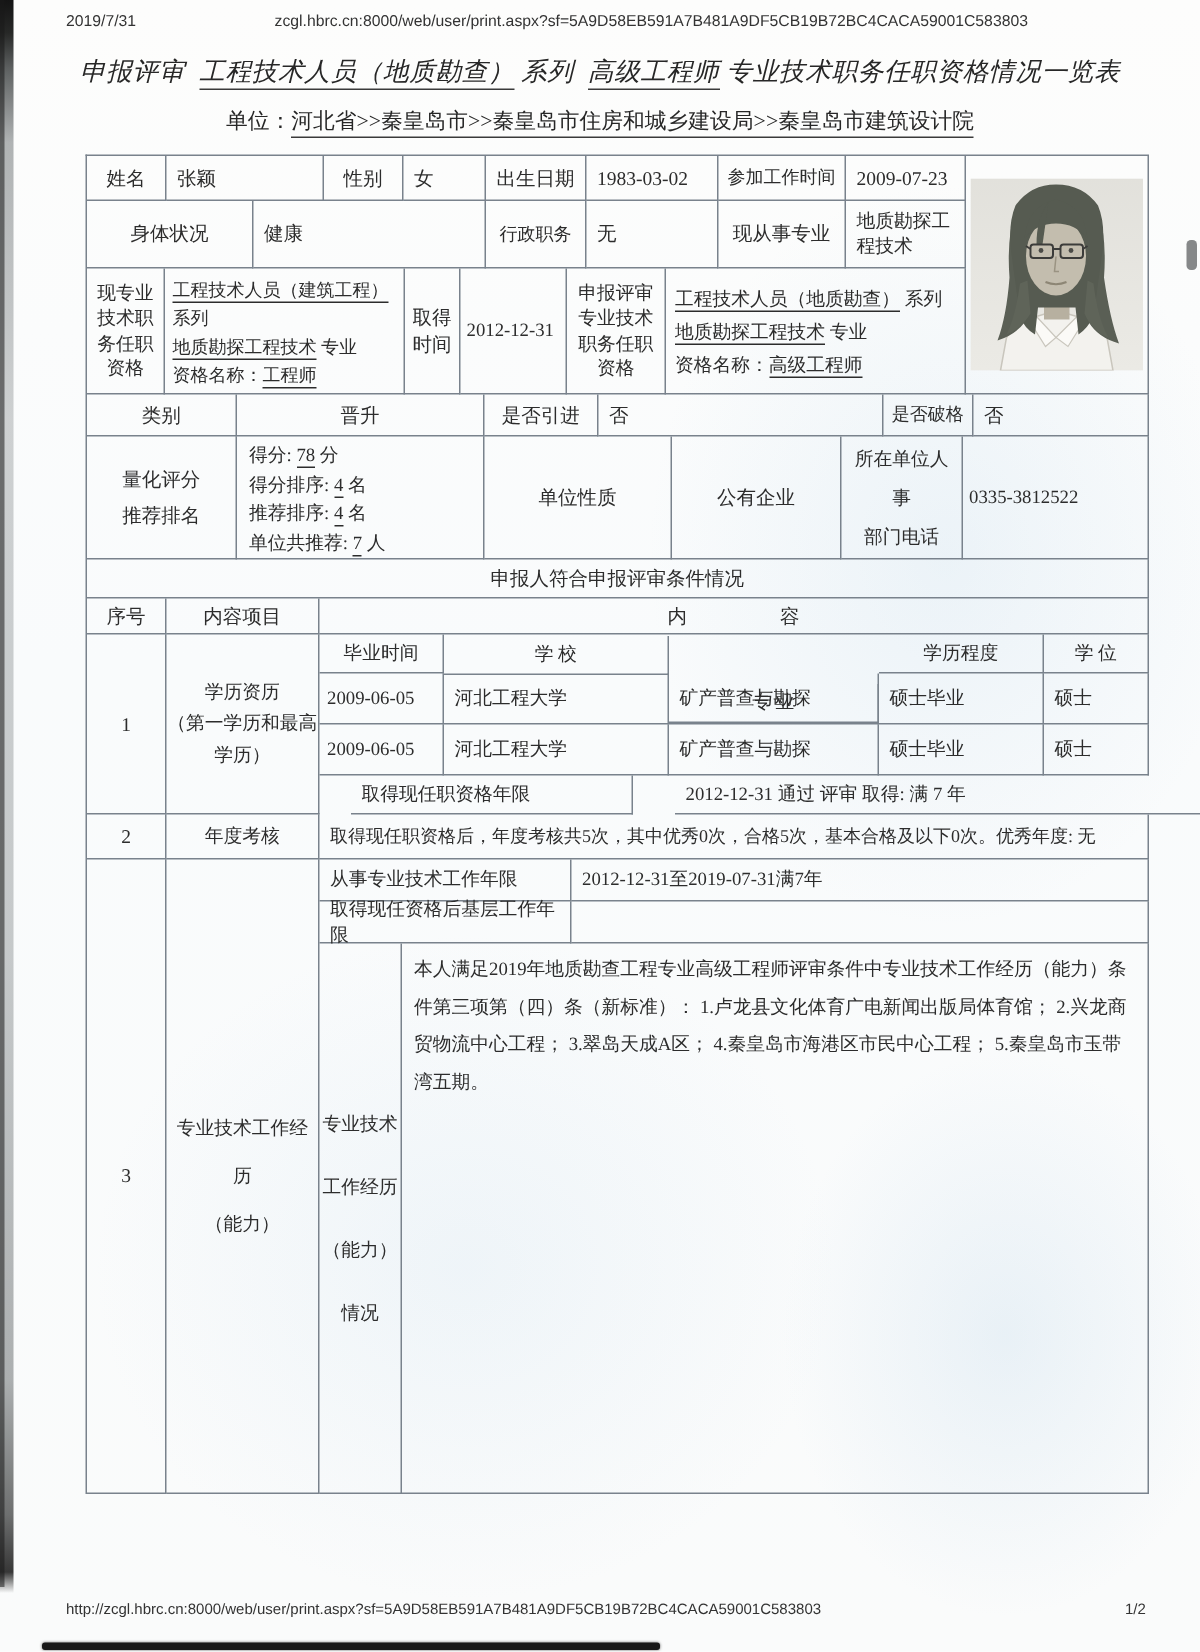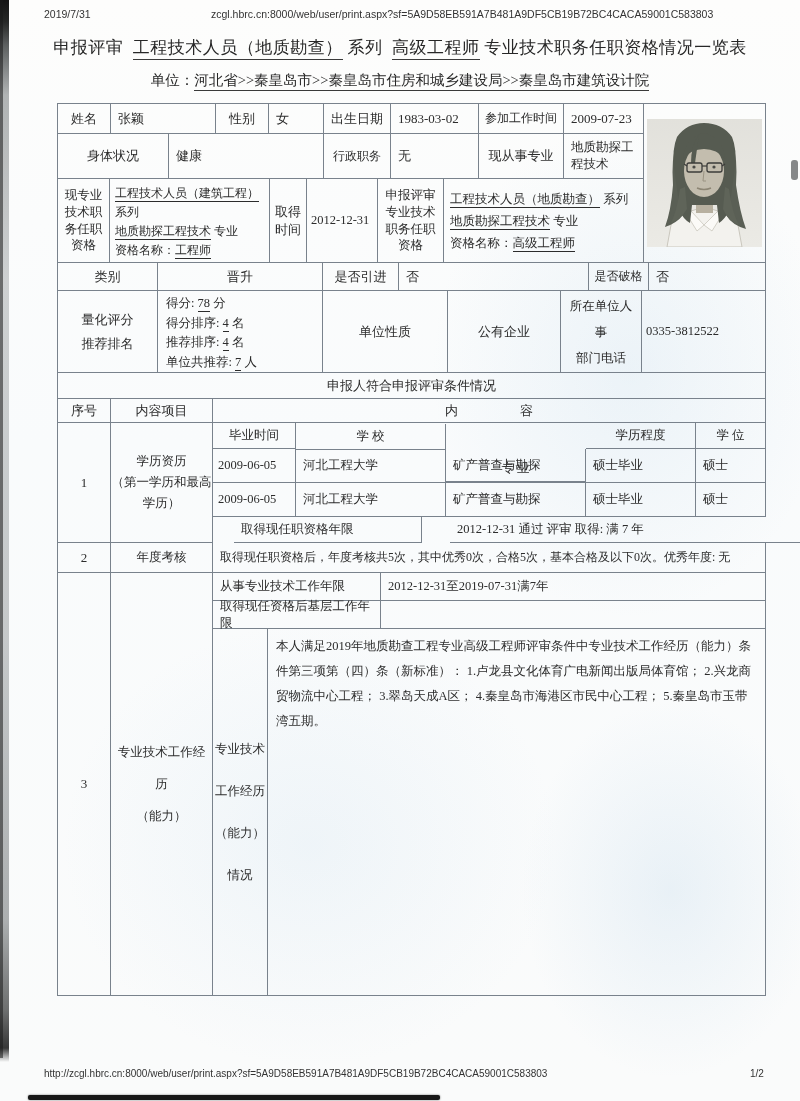--- a/index.html
+++ b/index.html
@@ -25,21 +25,21 @@
   .edge-left2{position:absolute;left:0;top:0;width:3px;height:1058px;background:rgba(25,26,26,.55);}
   .edge-bottom{position:absolute;left:28px;top:1095px;width:412px;height:5px;
       background:#181818;border-radius:2px;box-shadow:0 0 2px rgba(0,0,0,.6);}
   .edge-right-dash{position:absolute;left:791px;top:160px;width:7px;height:20px;
       background:rgba(70,74,76,.65);border-radius:3px;}
   
   .hf{position:absolute;font-family:"Liberation Sans","DejaVu Sans",sans-serif;
       font-size:10.5px;color:#333;white-space:nowrap;}
   
   .title{position:absolute;left:0;top:36px;width:800px;text-align:center;
-         font-size:17px;letter-spacing:.5px;color:#272727;}
+         font-size:17px;letter-spacing:.5px;color:#272727;font-style:italic;}
   .subtitle{position:absolute;left:0;top:71px;width:800px;text-align:center;
          font-size:14.5px;color:#272727;}
   .tu{border-bottom:1.2px solid #3a3a3a;padding-bottom:2px;}
   
   .tbl{position:absolute;left:57px;top:103px;width:708px;height:892px;
        border-top:1px solid #79828c;border-left:1px solid #79828c;}
   .cell{position:absolute;box-sizing:border-box;
         border-right:1px solid #79828c;border-bottom:1px solid #79828c;
         display:flex;align-items:center;justify-content:center;
         text-align:center;font-size:13px;line-height:1.35;padding:1px 3px;}
@@ -55,21 +55,21 @@
 </head>
 <body>
 
 <div class="page">
 
   <div class="tint tint1"></div>
   <div class="tint tint2"></div>
   <div class="tint tint3"></div>
 
   <div class="hf" style="left:44px;top:8px;">2019/7/31</div>
-  <div class="hf" style="left:211px;top:8px;text-align:right;">zcgl.hbrc.cn:8000/web/user/print.aspx?sf=5A9D58EB591A7B481A9DF5CB19B72BC4CACA59001C583803</div>
+  <div class="hf" style="left:183px;top:8px;text-align:right;">zcgl.hbrc.cn:8000/web/user/print.aspx?sf=5A9D58EB591A7B481A9DF5CB19B72BC4CACA59001C583803</div>
 
   <div class="title"><span>申报评审</span>&nbsp;&nbsp;<span class="tu">工程技术人员（地质勘查）</span>&nbsp;<span>系列</span>&nbsp;&nbsp;<span class="tu">高级工程师</span>&nbsp;<span>专业技术职务任职资格情况一览表</span></div>
   <div class="subtitle"><span>单位：</span><span class="tu">河北省&gt;&gt;秦皇岛市&gt;&gt;秦皇岛市住房和城乡建设局&gt;&gt;秦皇岛市建筑设计院</span></div>
 
   <div class="tbl">
 
     <div class="cell" style="left:0;top:0;width:53px;height:30px;">姓名</div>
     <div class="cell v" style="left:53px;top:0;width:105px;height:30px;">张颖</div>
     <div class="cell" style="left:158px;top:0;width:53px;height:30px;">性别</div>
     <div class="cell v" style="left:211px;top:0;width:55px;height:30px;">女</div>

